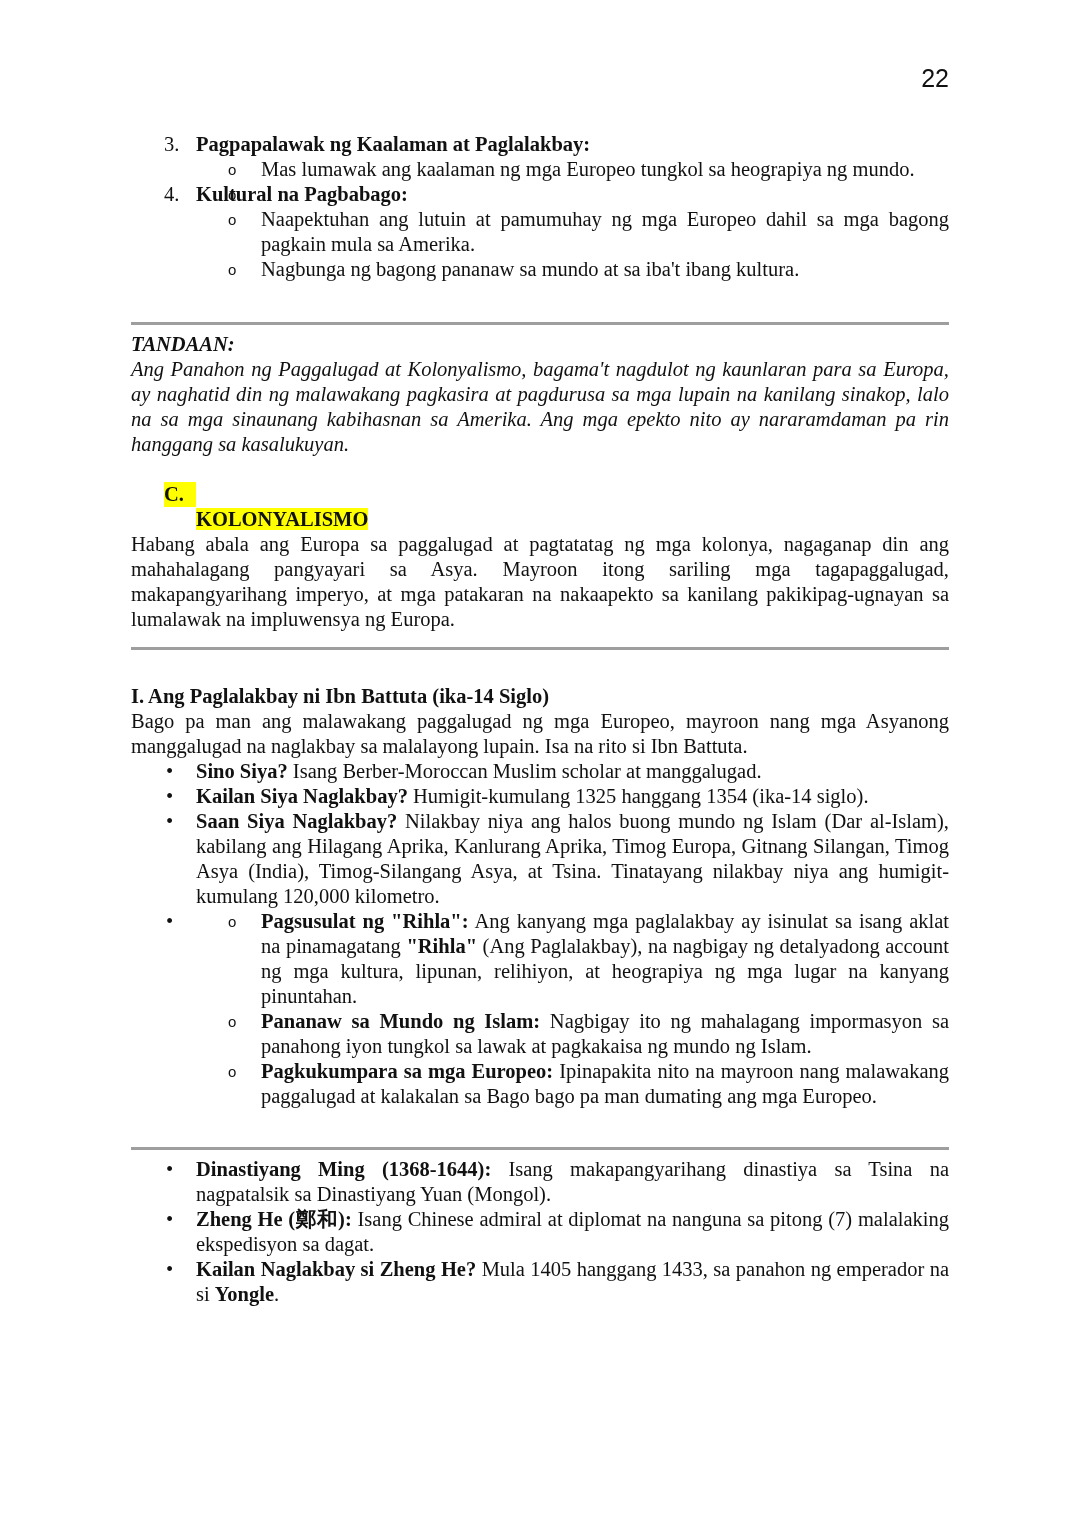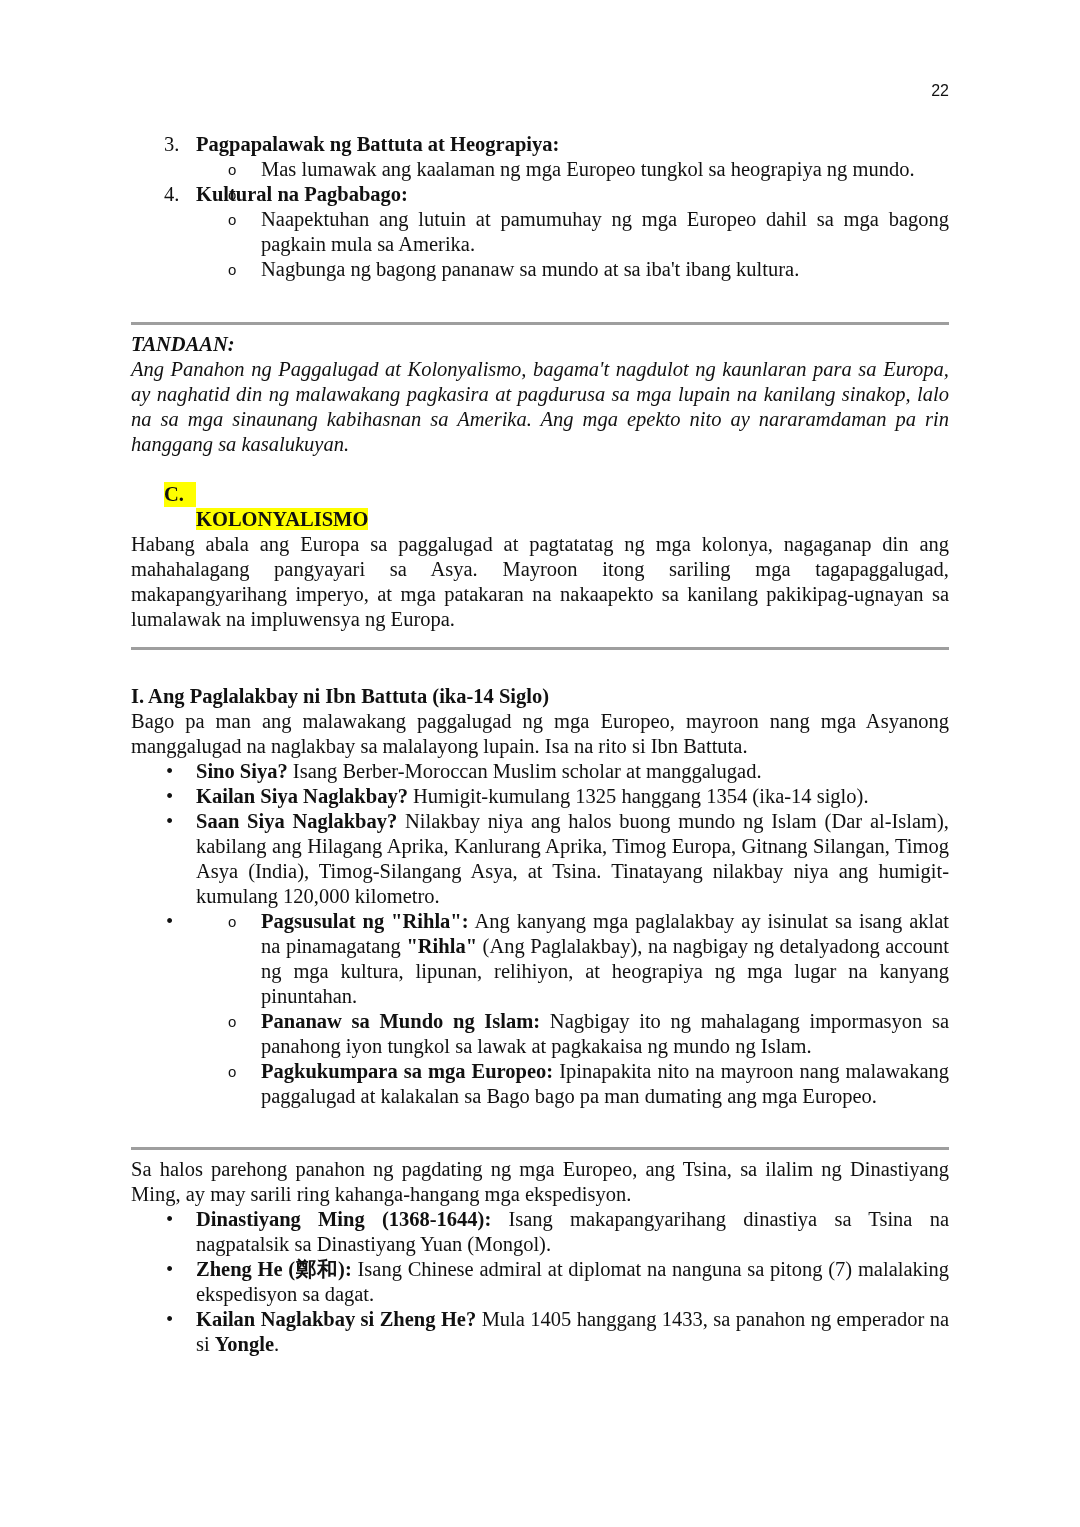--- a/index.html
+++ b/index.html
@@ -21,22 +21,21 @@
       position: absolute;
       left: 131px;
       top: 0;
       width: 818px;
     }
     .page-number {
       position: absolute;
       right: 0;
       top: 66px;
       font-family: "Liberation Sans", sans-serif;
-      font-size: 16px;
-      margin-top: 12px;
+      font-size: 25px;
     }
     .block { position: absolute; left: 0; width: 818px; }
     .num-item { position: relative; padding-left: 65px; }
     .num-item .num { position: absolute; left: 33px; }
     .sub-item { position: relative; padding-left: 130px; text-align: justify; }
     .sub-item .circ { position: absolute; left: 97px; font-family: "Liberation Sans", sans-serif; font-size: 15px; }
     .bullet-item { position: relative; padding-left: 65px; text-align: justify; }
     .bullet-item .dot { position: absolute; left: 35px; }
     b { font-weight: bold; }
     .rule {
@@ -54,21 +53,21 @@
 </head>
 <body>
 
 <div class="page">
 
   <div class="page-number">22</div>
 
   <div class="block" style="top:132px;">
     <div class="num-item">
       <span class="num">3.</span>
-      <b>Pagpapalawak ng Battuta at Heograpiya:</b>
+      <b>Pagpapalawak ng Kaalaman at Paglalakbay:</b>
     </div>
     <div class="sub-item">
       <span class="circ">o</span>
       <span>Mas lumawak ang kaalaman ng mga Europeo tungkol sa heograpiya ng mundo.</span>
     </div>
     <div class="sub-item">
       <span class="circ">o</span>
     </div>
     <div class="num-item">
       <span class="num">4.</span>
@@ -132,21 +131,20 @@
     </div>
     <div class="sub-item">
       <span class="circ">o</span>
       <b>Pagkukumpara sa mga Europeo:</b><span> Ipinapakita nito na mayroon nang malawakang paggalugad at kalakalan sa Bago bago pa man dumating ang mga Europeo.</span>
     </div>
   </div>
 
   <div class="rule" style="top:1147px;"></div>
 
   <div class="block" style="top:1157px;">
-    <div class="justify">Sa halos parehong panahon ng pagdating ng mga Europeo, ang Tsina, sa ilalim ng Dinastiyang Ming, ay may sarili ring kahanga-hangang mga ekspedisyon.</div>
 
     <div class="bullet-item">
       <span class="dot">•</span>
       <b>Dinastiyang Ming (1368-1644):</b><span> Isang makapangyarihang dinastiya sa Tsina na nagpatalsik sa Dinastiyang Yuan (Mongol).</span>
     </div>
     <div class="bullet-item">
       <span class="dot">•</span>
       <b>Zheng He (鄭和):</b><span> Isang Chinese admiral at diplomat na nanguna sa pitong (7) malalaking ekspedisyon sa dagat.</span>
     </div>
     <div class="bullet-item">

